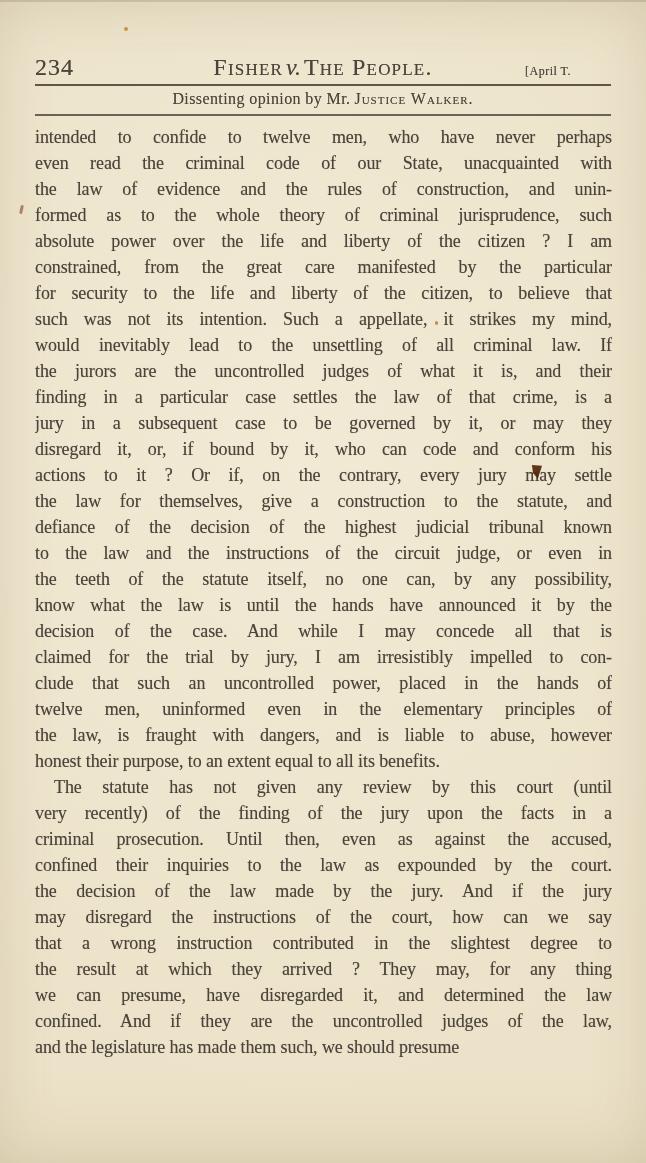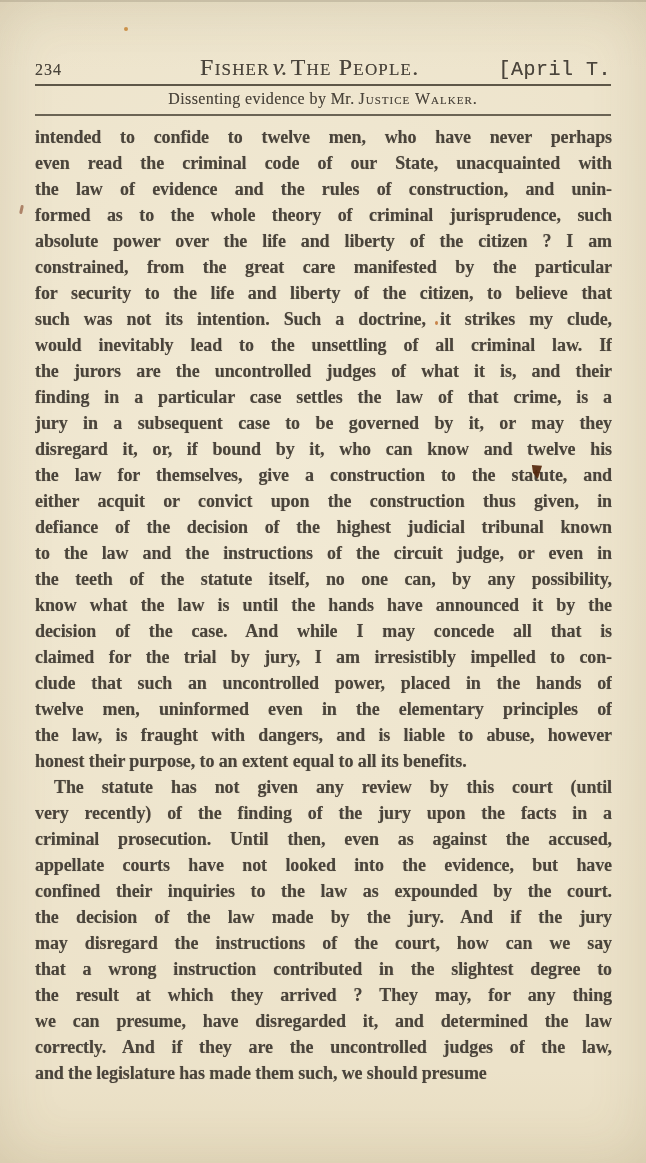--- a/index.html
+++ b/index.html
@@ -22,28 +22,28 @@
     position: absolute; top: 0; left: 0; width: 100%; height: 2px;
     background: rgba(100, 90, 70, 0.20);
   }
 
   
   .running-head {
     position: absolute; top: 54px; left: 35px; width: 576px;
     display: flex; align-items: baseline;
     text-shadow: 0 0 0.6px rgba(62,56,46,0.55);
   }
-  .page-number { font-size: 16px; min-width: 86px; letter-spacing: 1px; }
+  .page-number { font-size: 24px; min-width: 86px; letter-spacing: 1px; }
   .case-title {
     flex: 1; text-align: center;
     font-variant: small-caps; font-size: 24px; letter-spacing: 1.2px;
     white-space: nowrap;
   }
   .case-title .versus { font-style: italic; font-variant: normal; letter-spacing: 0; padding: 0 3px; }
-  .term-label { font-size: 20px; min-width: 86px; text-align: center; letter-spacing: 0.5px; font-family: Liberation Mono, monospace; }
+  .term-label { font-size: 12px; min-width: 86px; text-align: left; letter-spacing: 0.5px; }
 
   .rule { position: absolute; left: 35px; width: 576px; background: #4a4336; }
   .rule-top    { top: 84px;  height: 2px; opacity: 0.88; }
   .rule-bottom { top: 114px; height: 2px; opacity: 0.80; }
 
   .subhead {
     position: absolute; top: 90px; left: 35px; width: 576px;
     text-align: center; font-size: 16px; letter-spacing: 0.4px;
     text-shadow: 0 0 0.6px rgba(62,56,46,0.45);
   }
@@ -54,21 +54,20 @@
     position: absolute; top: 124px; left: 35px; width: 577px;
     font-size: 18px; line-height: 26px;
     letter-spacing: -0.1px;
     text-shadow: 0 0 0.7px rgba(70,63,52,0.45);
   }
   .line {
     height: 26px; overflow: hidden;
     text-align: justify;
     text-align-last: justify;
     white-space: nowrap;
-    font-weight: bold;
   }
   .line.indent { text-indent: 19px; }
   .line.last { text-align-last: left; white-space: normal; }
 
   
   .artifact { position: absolute; }
   .ink-blot {
     left: 531px; top: 465px; width: 11px; height: 14px;
     background: #55280d;
     clip-path: polygon(8% 0, 100% 6%, 62% 100%, 18% 55%);
@@ -89,61 +88,60 @@
   <div class="top-edge"></div>
 
   <div class="running-head">
     <span class="page-number">234</span>
     <span class="case-title"><span>Fisher</span><span class="versus">v.</span><span>The People.</span></span>
     <span class="term-label">[April T.</span>
   </div>
 
   <div class="rule rule-top"></div>
 
-  <div class="subhead"><span>Dissenting evidence by Mr.</span><span class="name">Justice Walker.</span></div>
+  <div class="subhead"><span>Dissenting opinion by Mr.</span><span class="name">Justice Walker.</span></div>
 
   <div class="rule rule-bottom"></div>
 
   <div class="body-text">
       <div class="line">intended to confide to twelve men, who have never perhaps</div>
       <div class="line">even read the criminal code of our State, unacquainted with</div>
       <div class="line">the law of evidence and the rules of construction, and unin-</div>
       <div class="line">formed as to the whole theory of criminal jurisprudence, such</div>
       <div class="line">absolute power over the life and liberty of the citizen ? I am</div>
       <div class="line">constrained, from the great care manifested by the particular</div>
       <div class="line">for security to the life and liberty of the citizen, to believe that</div>
-      <div class="line">such was not its intention. Such a doctrine, it strikes my clude,</div>
+      <div class="line">such was not its intention. Such a appellate, it strikes my mind,</div>
       <div class="line">would inevitably lead to the unsettling of all criminal law. If</div>
       <div class="line">the jurors are the uncontrolled judges of what it is, and their</div>
       <div class="line">finding in a particular case settles the law of that crime, is a</div>
       <div class="line">jury in a subsequent case to be governed by it, or may they</div>
-      <div class="line">disregard it, or, if bound by it, who can know and twelve his</div>
+      <div class="line">disregard it, or, if bound by it, who can code and conform his</div>
+      <div class="line">actions to it ? Or if, on the contrary, every jury may settle</div>
       <div class="line">the law for themselves, give a construction to the statute, and</div>
-      <div class="line">either acquit or convict upon the construction thus given, in</div>
       <div class="line">defiance of the decision of the highest judicial tribunal known</div>
       <div class="line">to the law and the instructions of the circuit judge, or even in</div>
       <div class="line">the teeth of the statute itself, no one can, by any possibility,</div>
       <div class="line">know what the law is until the hands have announced it by the</div>
       <div class="line">decision of the case. And while I may concede all that is</div>
       <div class="line">claimed for the trial by jury, I am irresistibly impelled to con-</div>
       <div class="line">clude that such an uncontrolled power, placed in the hands of</div>
       <div class="line">twelve men, uninformed even in the elementary principles of</div>
       <div class="line">the law, is fraught with dangers, and is liable to abuse, however</div>
       <div class="line last">honest their purpose, to an extent equal to all its benefits.</div>
       <div class="line indent">The statute has not given any review by this court (until</div>
       <div class="line">very recently) of the finding of the jury upon the facts in a</div>
       <div class="line">criminal prosecution. Until then, even as against the accused,</div>
-      <div class="line">appellate courts have not looked into the evidence, but have</div>
       <div class="line">confined their inquiries to the law as expounded by the court.</div>
       <div class="line">the decision of the law made by the jury. And if the jury</div>
       <div class="line">may disregard the instructions of the court, how can we say</div>
       <div class="line">that a wrong instruction contributed in the slightest degree to</div>
       <div class="line">the result at which they arrived ? They may, for any thing</div>
       <div class="line">we can presume, have disregarded it, and determined the law</div>
-      <div class="line">correctly. And if they are the uncontrolled judges of the law,</div>
+      <div class="line">confined. And if they are the uncontrolled judges of the law,</div>
       <div class="line last">and the legislature has made them such, we should presume</div>
     </div>
 
   <div class="artifact ink-blot"></div>
   <div class="artifact margin-mark"></div>
   <div class="artifact speck-1"></div>
   <div class="artifact speck-2"></div>
 </div>
 
 </body></html>

